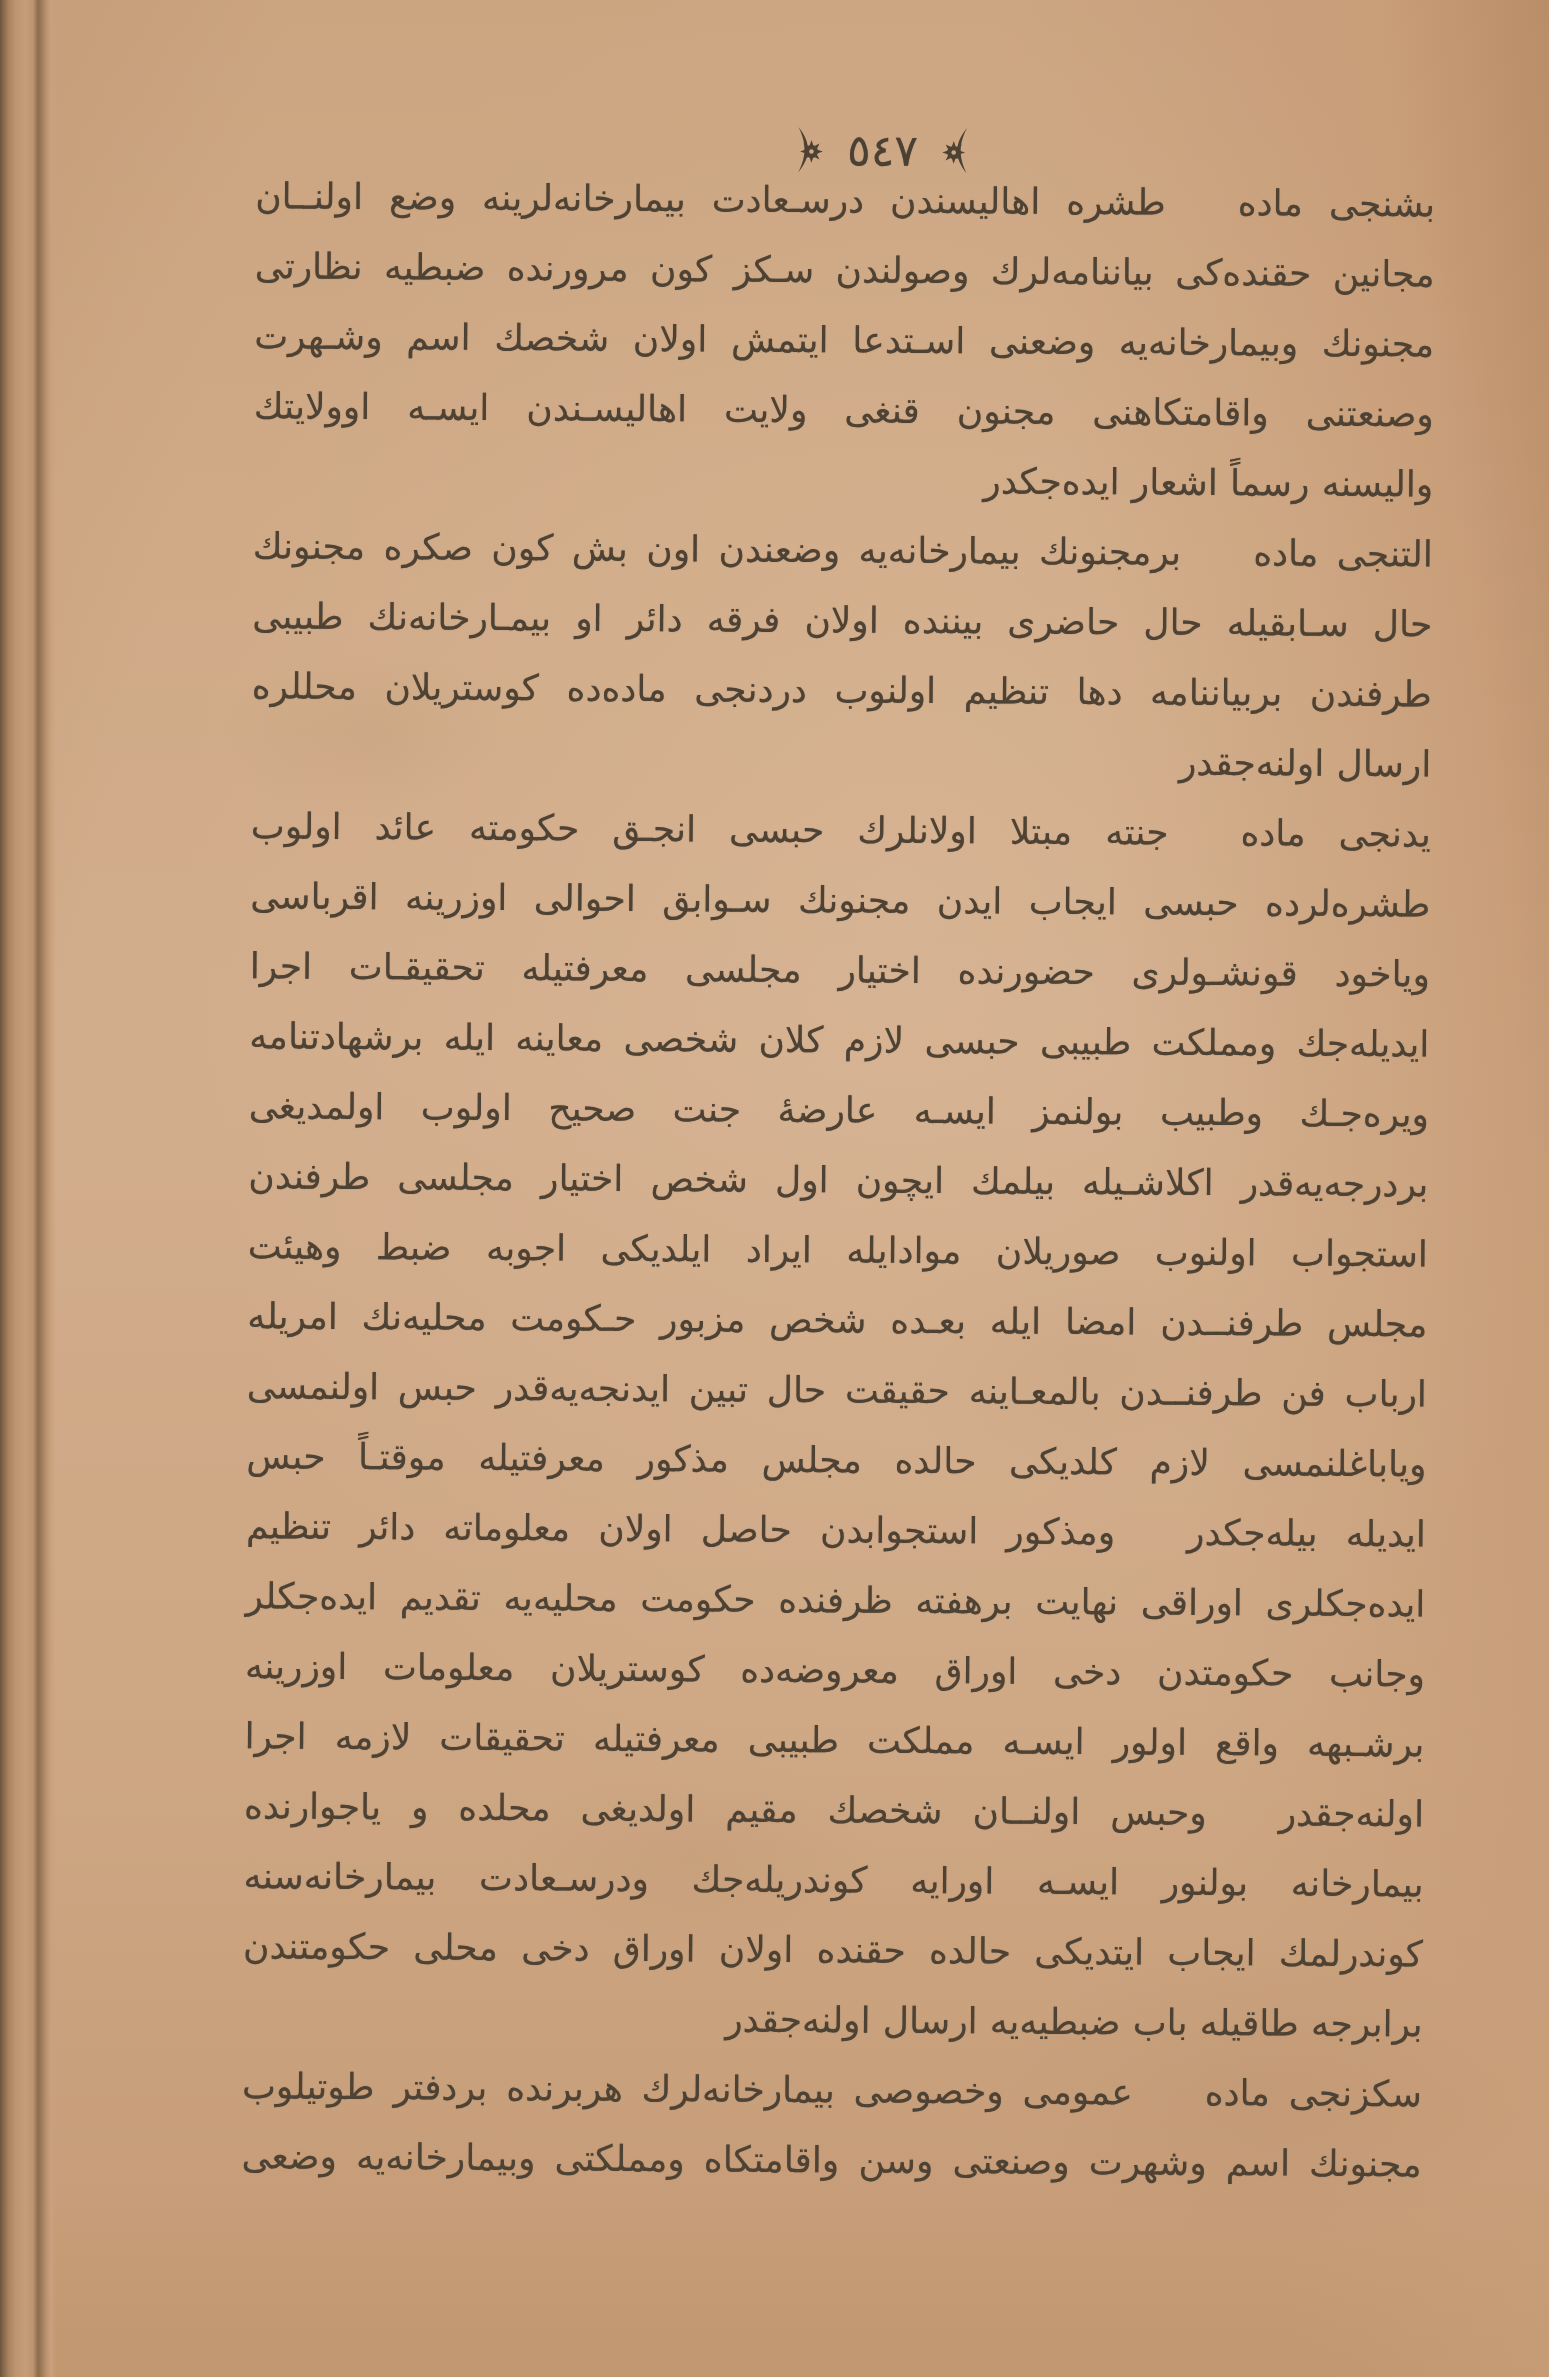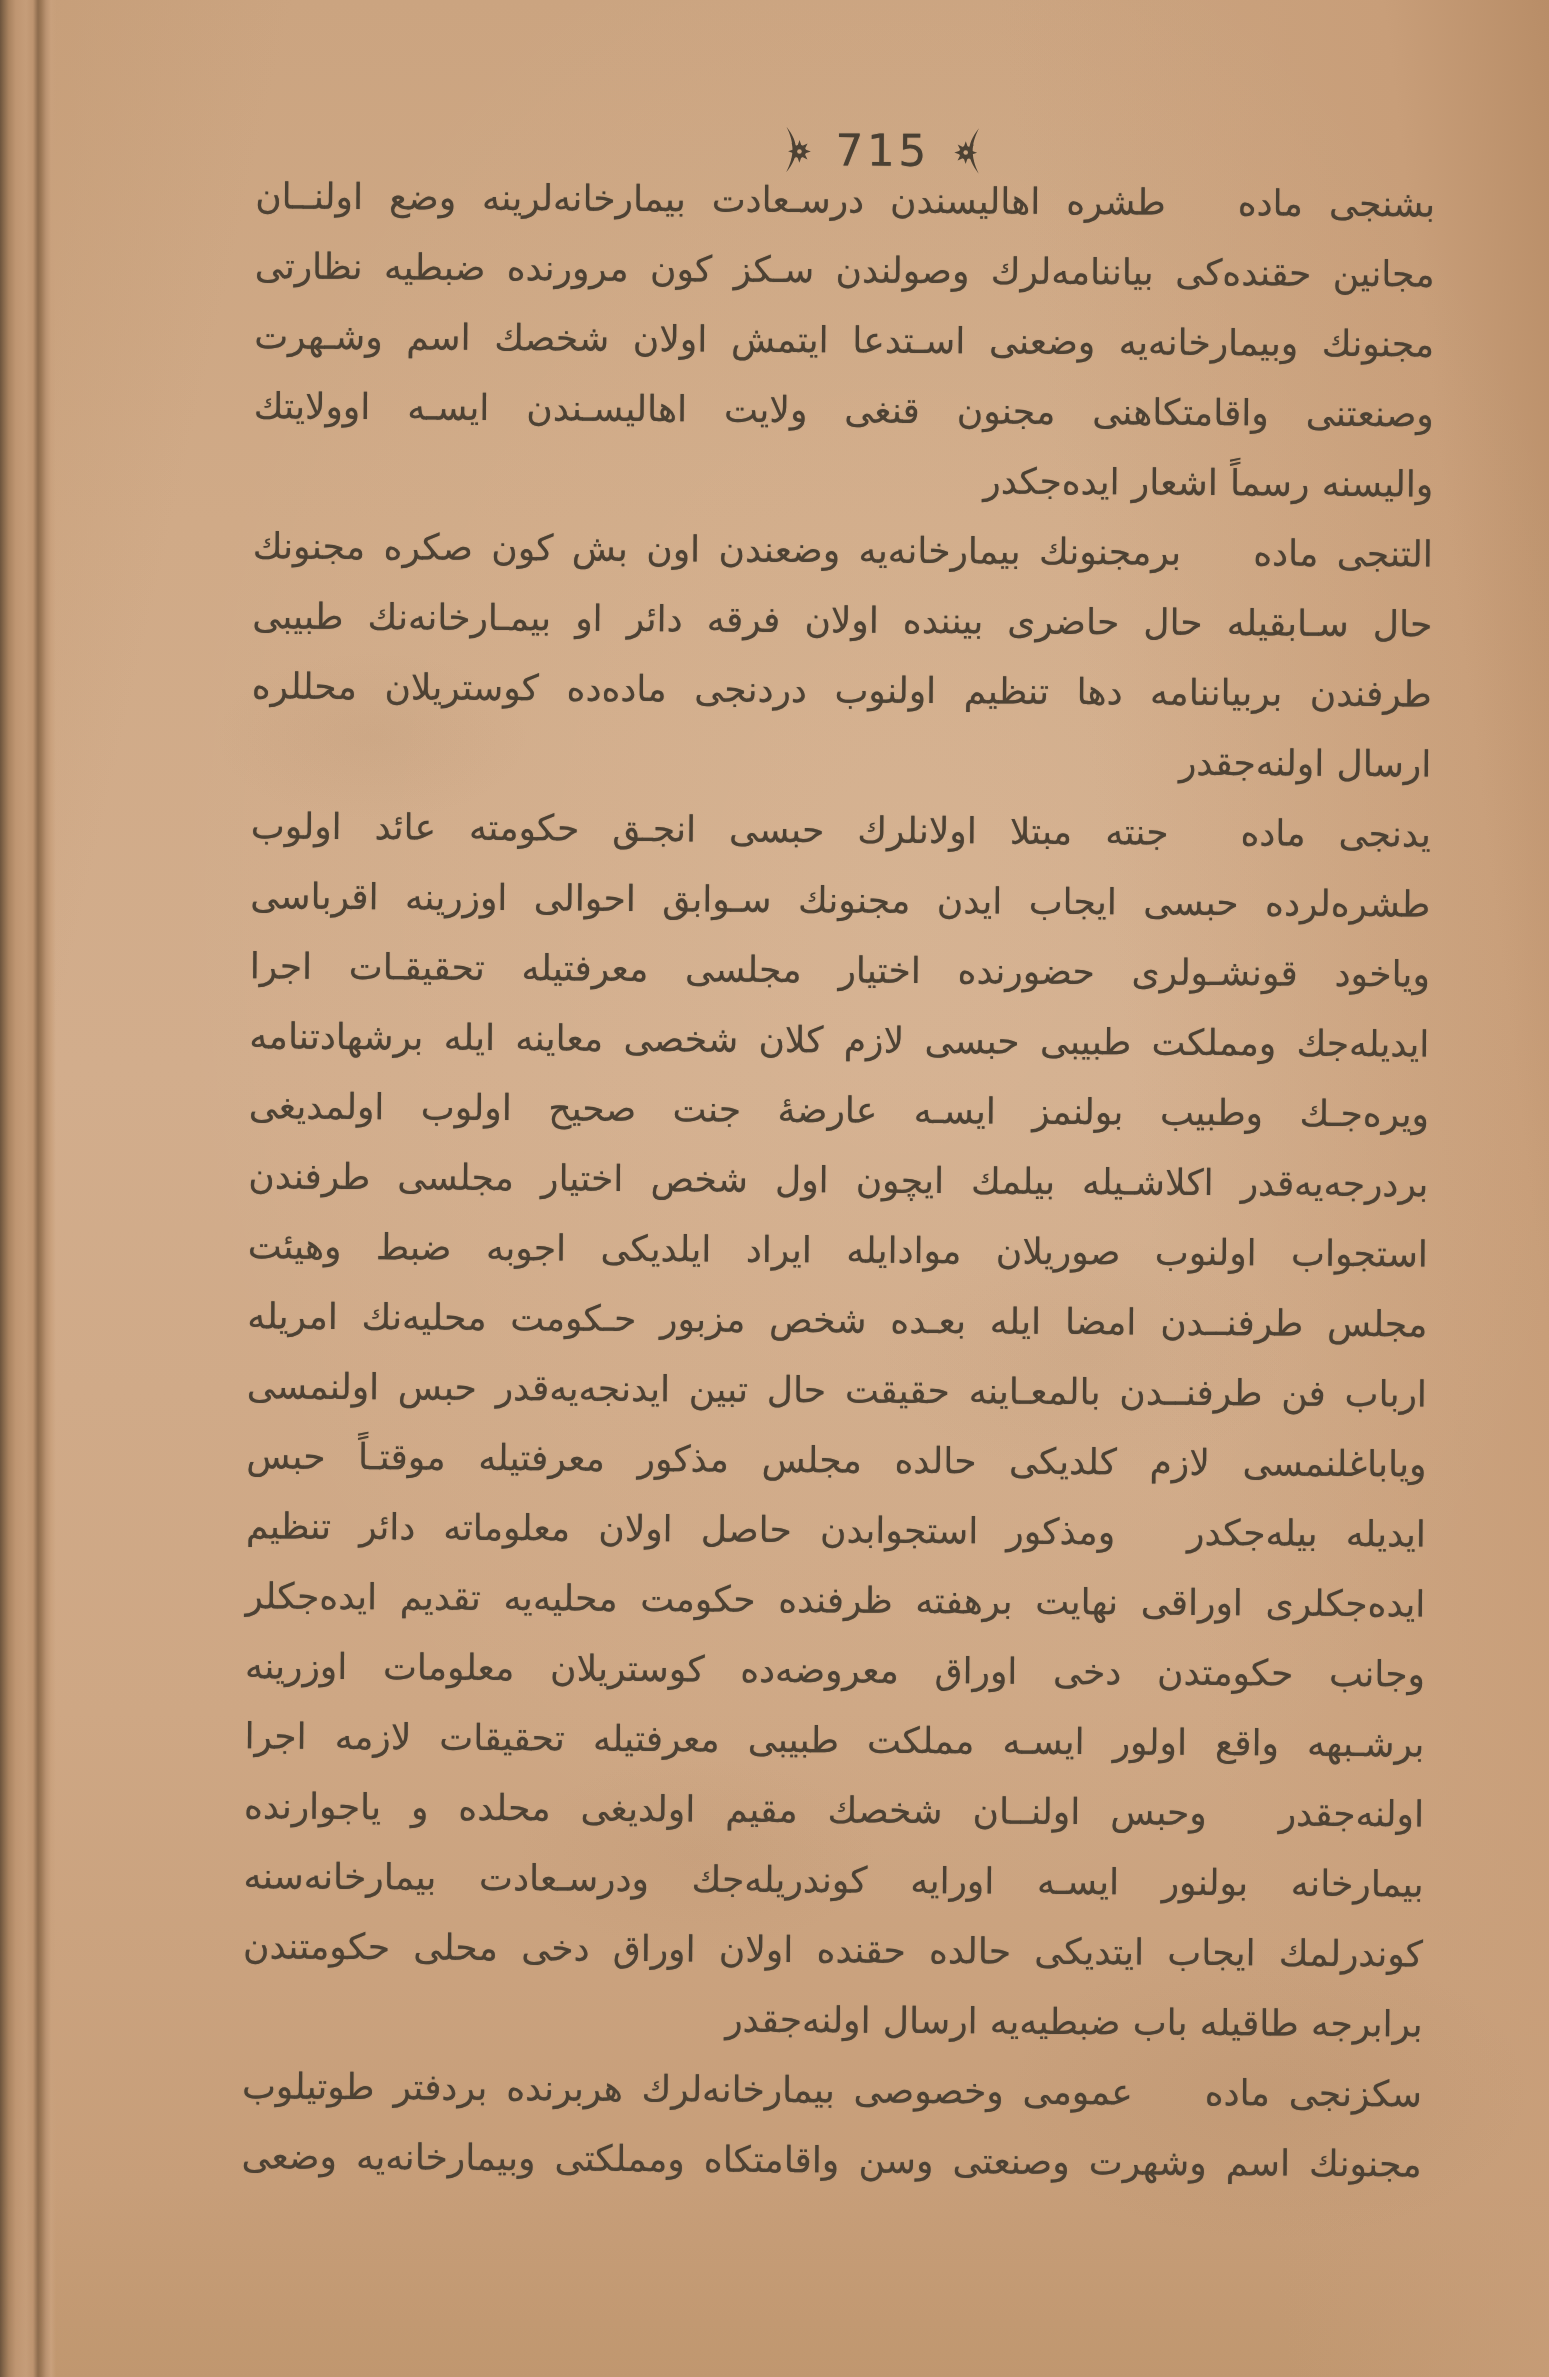--- a/index.html
+++ b/index.html
@@ -78,21 +78,21 @@
             <path d="M-13,0 L-6,-2.4 L-6,2.4 Z"></path>
             <path d="M13,0 L6,-2.4 L6,2.4 Z"></path>
             <path d="M-9.2,-9.2 L-3.4,-6.4 L-6.4,-3.4 Z"></path>
             <path d="M9.2,-9.2 L6.4,-3.4 L3.4,-6.4 Z"></path>
             <path d="M-9.2,9.2 L-6.4,3.4 L-3.4,6.4 Z"></path>
             <path d="M9.2,9.2 L3.4,6.4 L6.4,3.4 Z"></path>
           </g>
         </g>
       </svg>
 
-      <span class="pagenum">715</span>
+      <span class="pagenum">٥٤٧</span>
 
       <svg class="orn flip" viewBox="0 0 40 56" aria-hidden="true">
         <g fill="#4d4234">
           <path d="M30,2 C22,12 19,20 19,28 C19,36 22,44 30,54 C25,44 23,36 23,28 C23,20 25,12 30,2 Z"></path>
           <g transform="translate(15,30)">
             <circle r="7.5"></circle>
             <circle r="2.6" fill="#cfa985"></circle>
             <path d="M0,-13 L2.4,-6 L-2.4,-6 Z"></path>
             <path d="M0,13 L2.4,6 L-2.4,6 Z"></path>
             <path d="M-13,0 L-6,-2.4 L-6,2.4 Z"></path>

